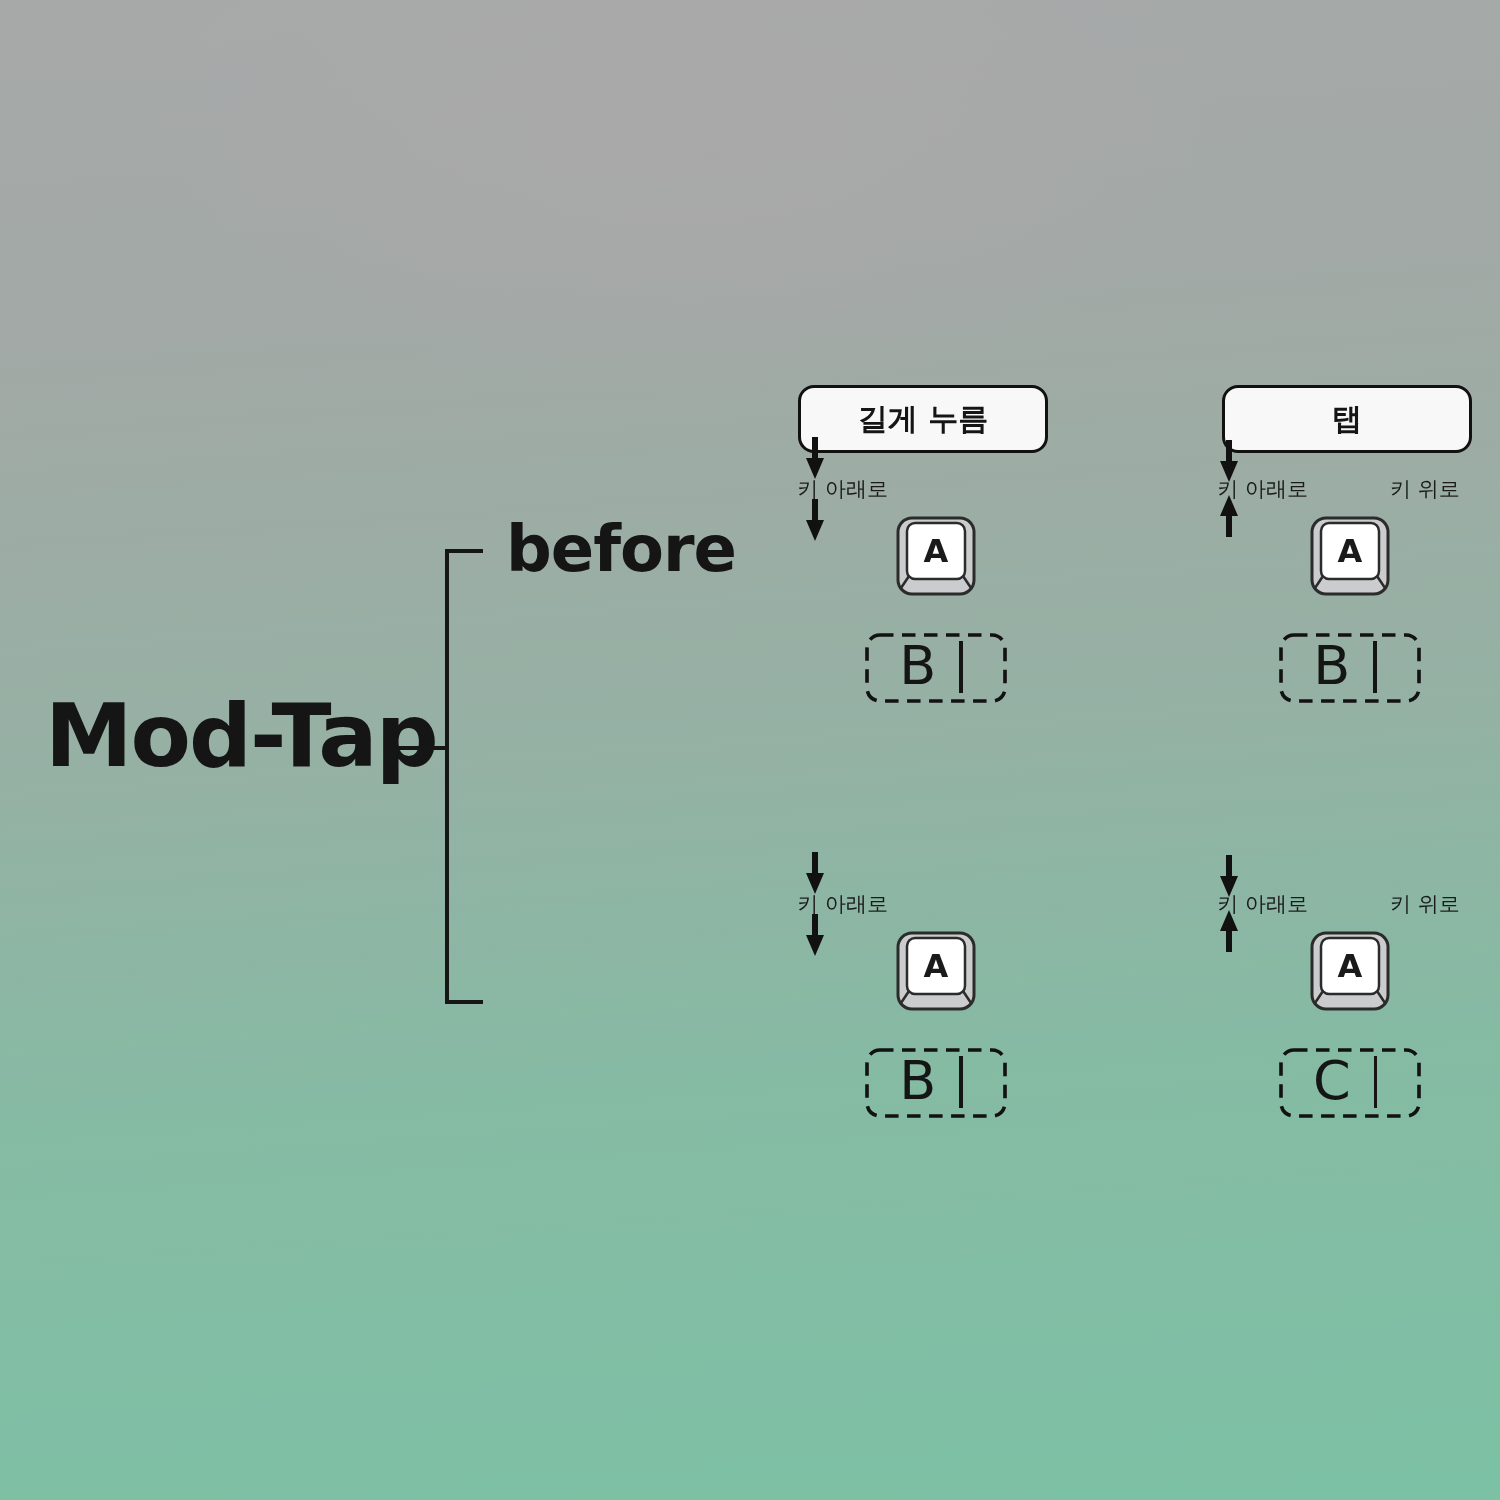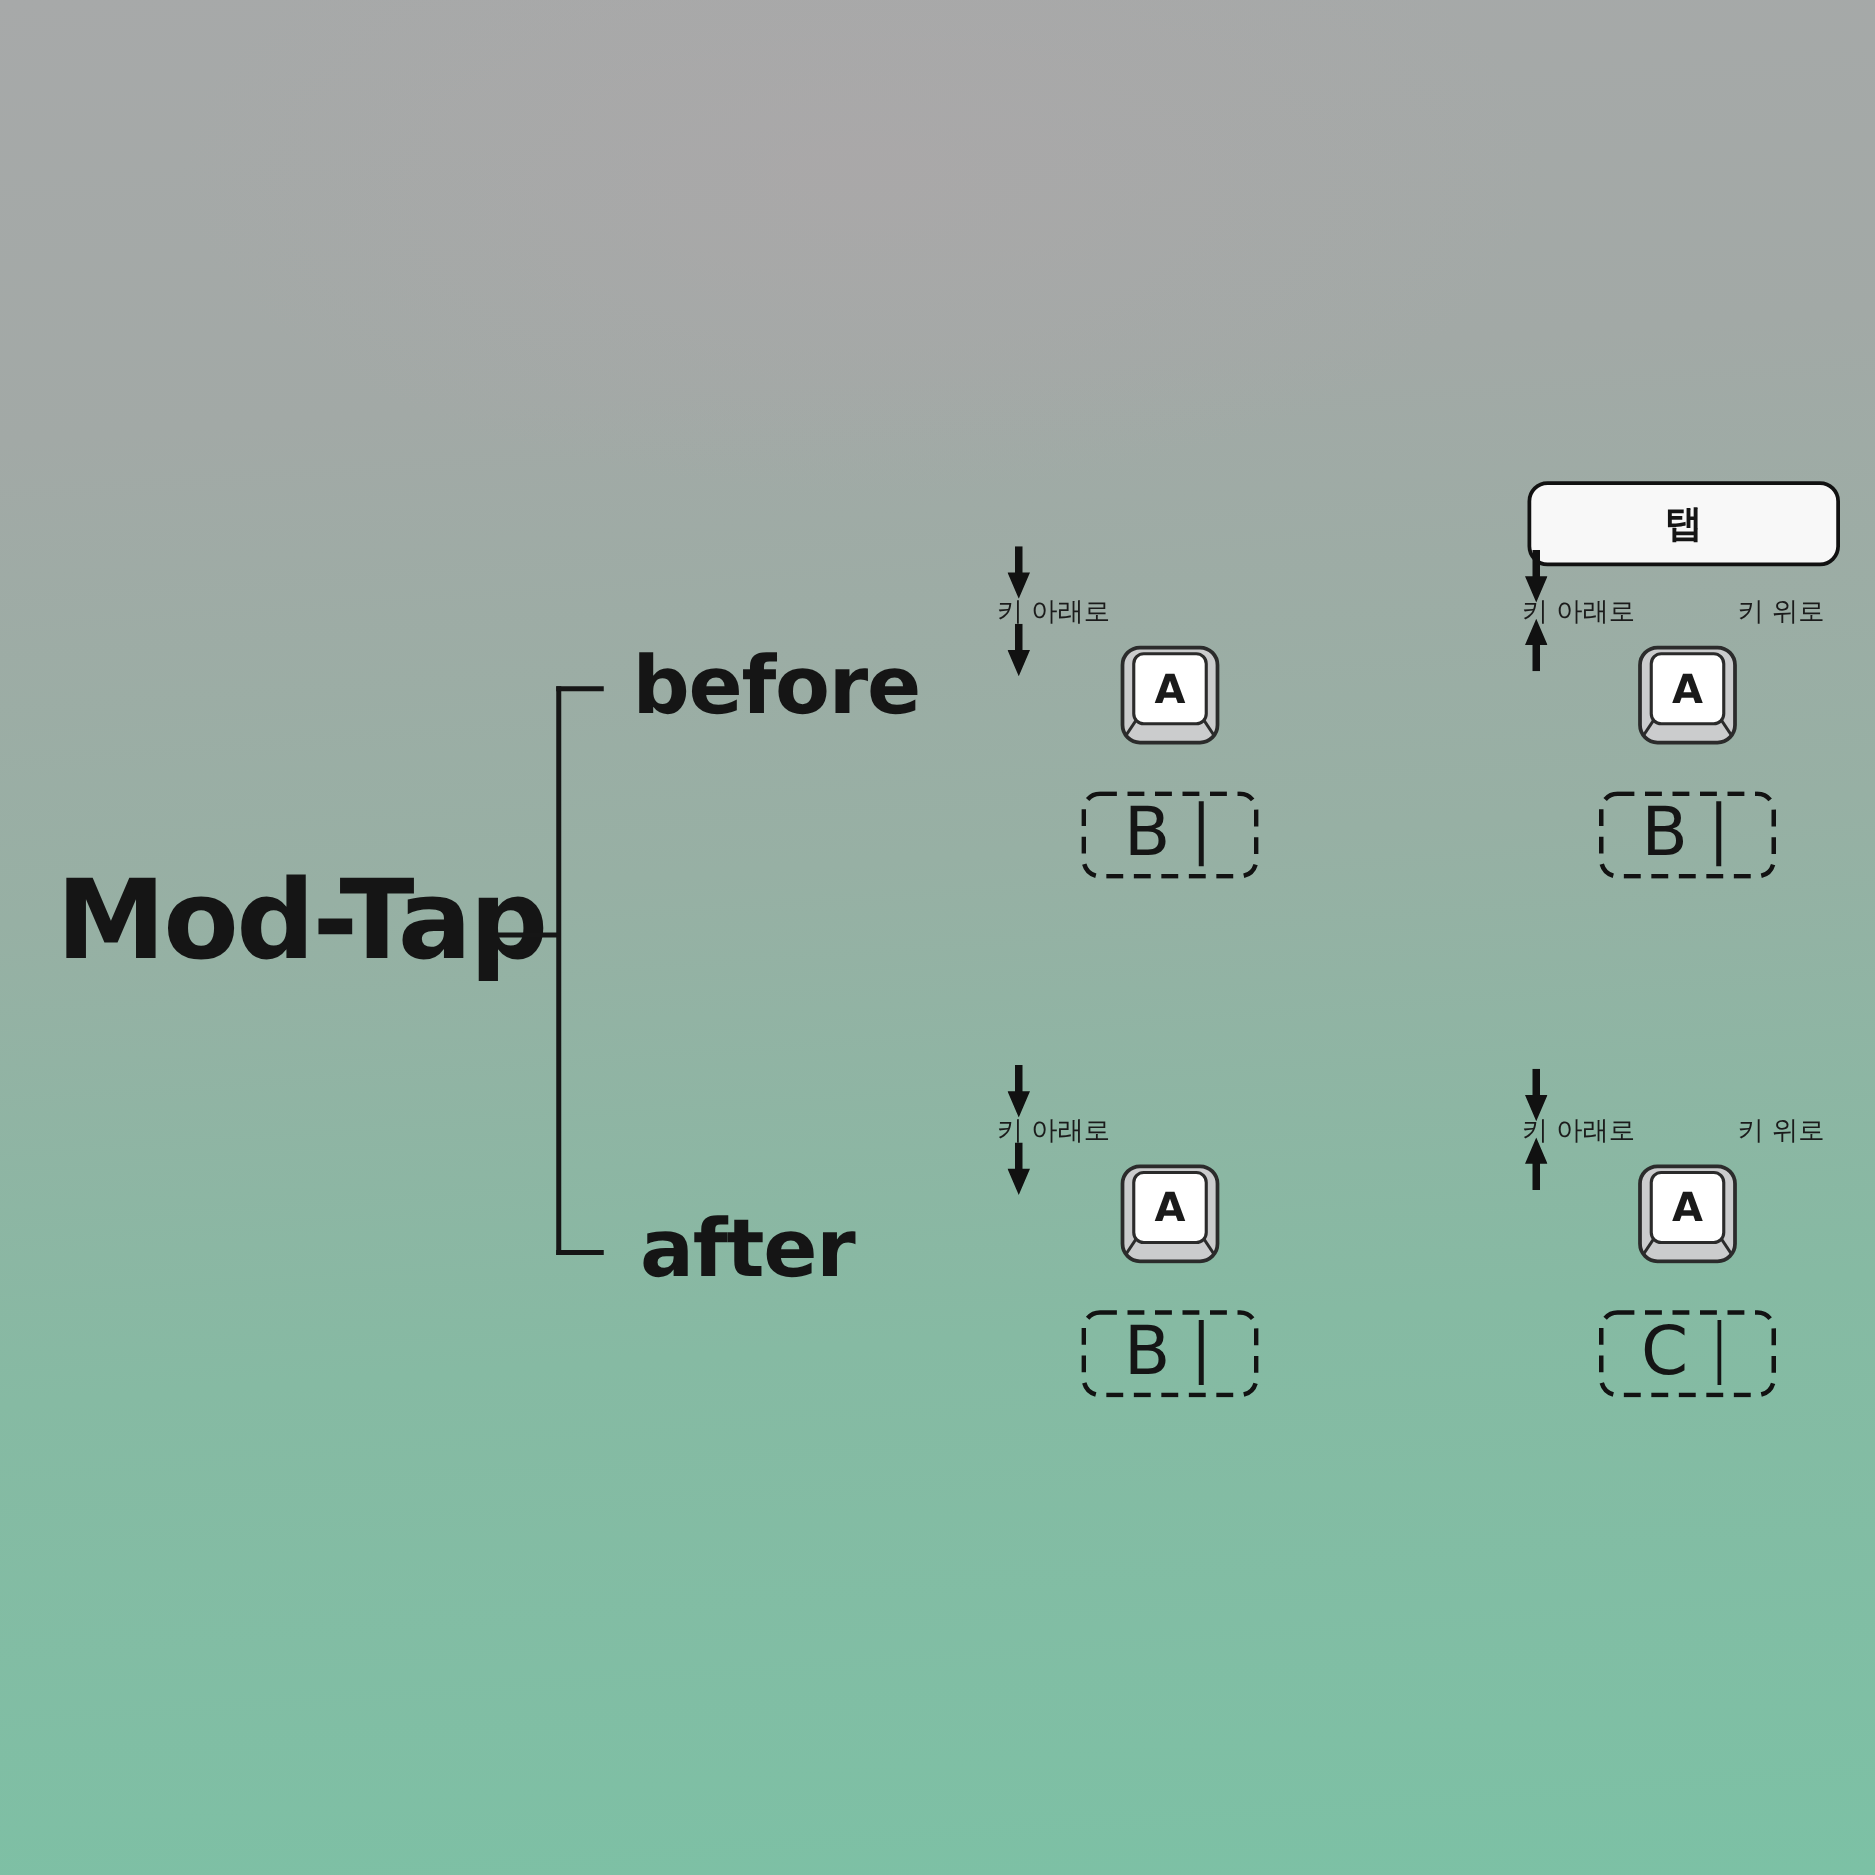--- a/index.html
+++ b/index.html
@@ -88,22 +88,24 @@
 <body>
 
 <div class="canvas">
 
   <div class="title">Mod-Tap</div>
   <div class="tline tl-root-h"></div>
   <div class="tline tl-vert"></div>
   <div class="tline tl-top-h"></div>
   <div class="tline tl-bot-h"></div>
   <div class="branch-label branch-before">before</div>
-  <div class="branch-label branch-after">after</div>
-
+
+  <div class="col-header hold">
+    <span>길게 누름</span>
+  </div>
   <div class="col-header tap">
     <span>탭</span>
   </div>
 
   <div class="cell r1c1">
     <div class="arrow-row">
       <span class="side-label lbl-left">키 아래로</span>
       <span class="arrow">
         <svg viewBox="0 0 18 42">
             <path d="M6 0 h6 v21 h6 L9 42 L0 21 h6 Z" fill="#111"></path>

